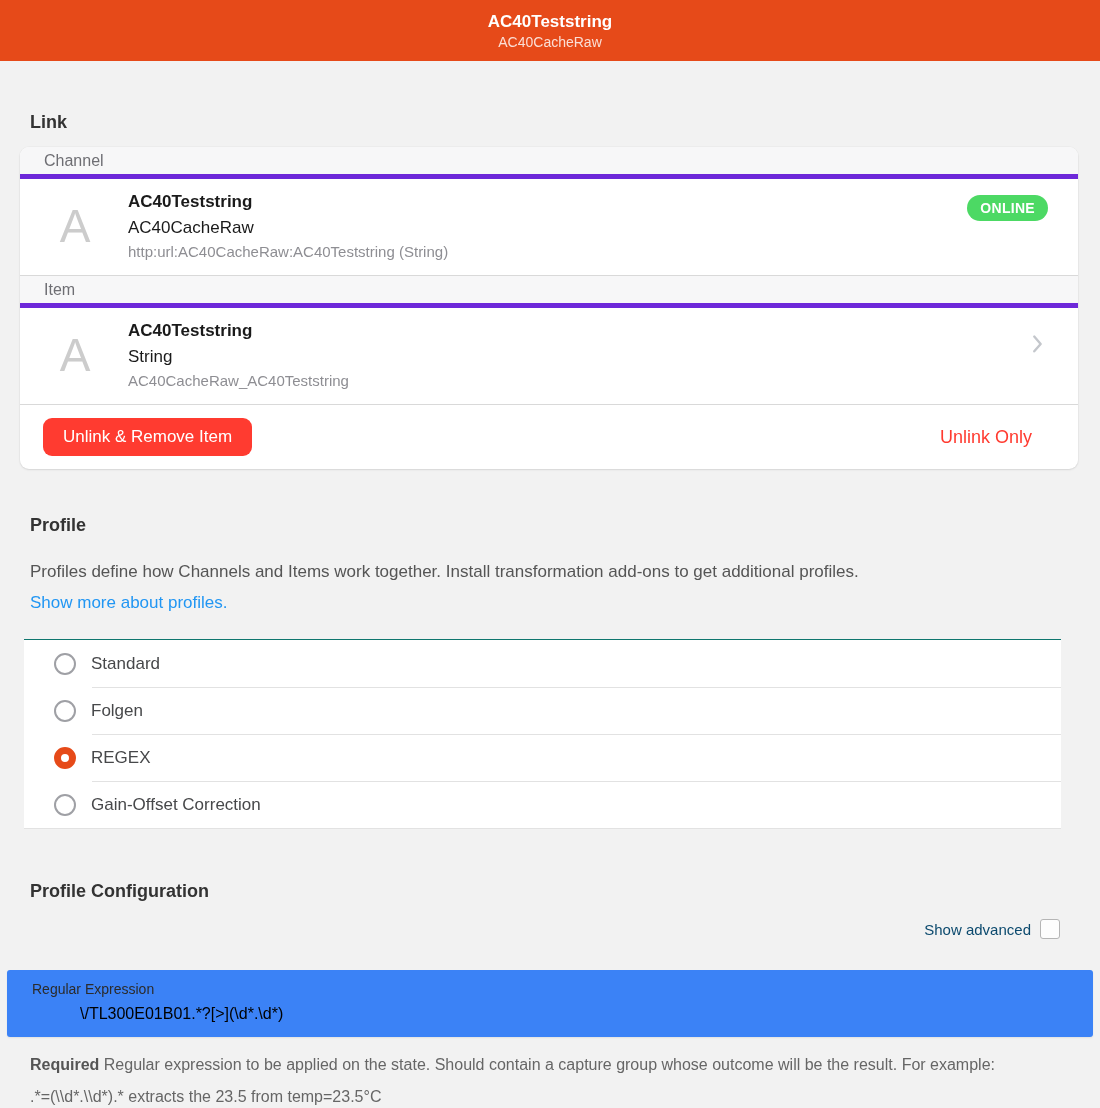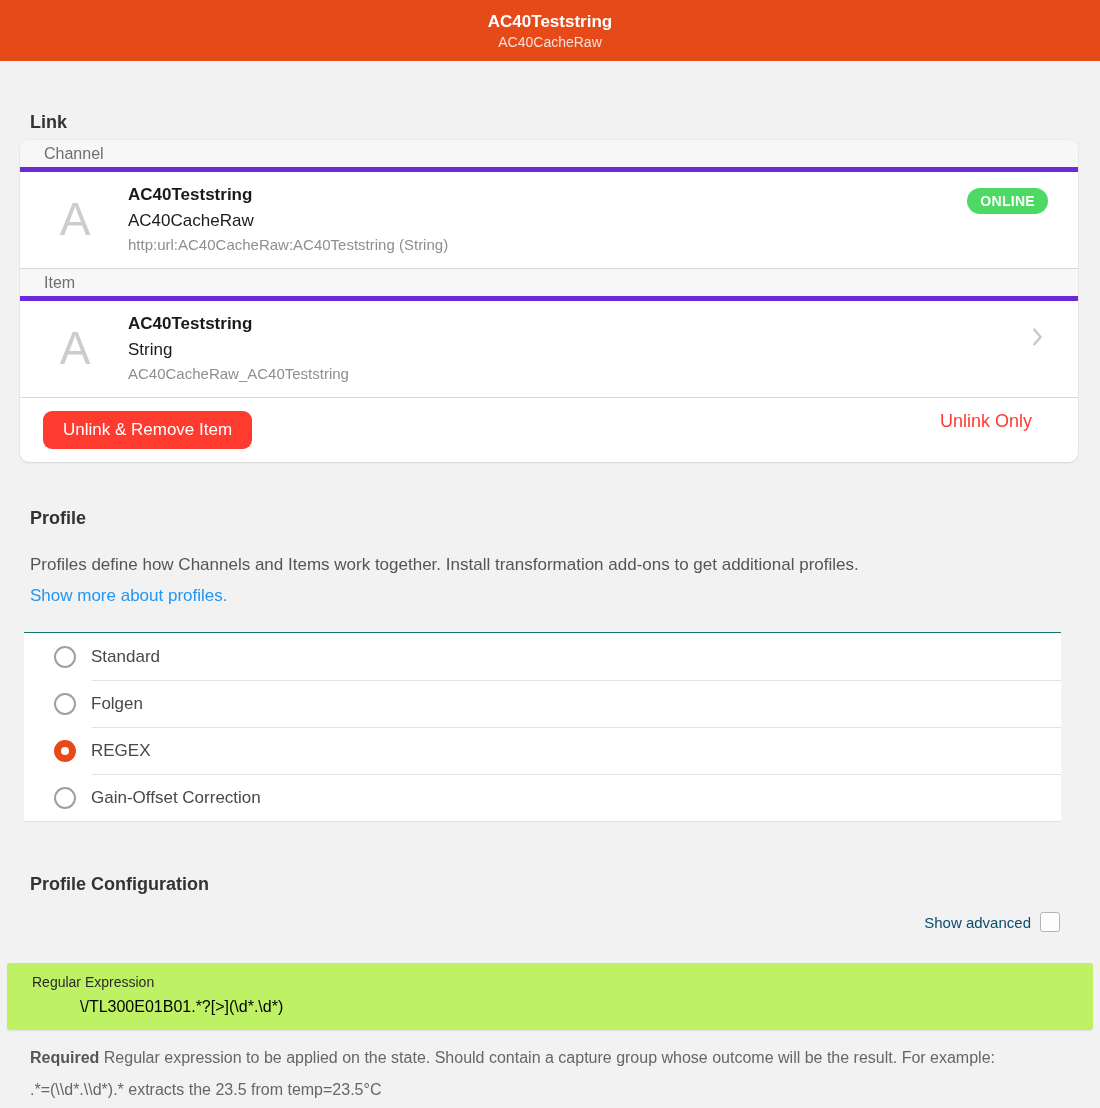--- a/index.html
+++ b/index.html
@@ -20,21 +20,21 @@
     gap: 2px;
   }
   .header-title { color: #fff; font-size: 17px; font-weight: 700; }
   .header-subtitle { color: rgba(255,255,255,.82); font-size: 14px; }
 
   
   .block-title {
     font-size: 18px; font-weight: 700; color: #333;
     margin-left: 30px;
   }
-  .link-title { margin-top: 51px; margin-bottom: 7px; }
+  .link-title { margin-top: 51px; margin-bottom: 14px; }
 
   
   .card {
     background: #fff; border-radius: 9px;
     margin: 0 22px 0 20px;
     box-shadow: 0 1px 2px rgba(0,0,0,.10), 0 0 0 1px rgba(0,0,0,.02);
     overflow: hidden;
   }
   .group-label {
     height: 32px; display: flex; align-items: center;
@@ -61,21 +61,21 @@
   .badge {
     margin-left: auto; align-self: flex-start; margin-top: 6px;
     background: var(--green, #4cd964);
     color: #fff; font-weight: 700; font-size: 14px;
     padding: 5px 13px; border-radius: 15px;
     letter-spacing: .3px;
   }
   .chevron { margin-left: auto; align-self: flex-start; margin-top: 12px; }
   .divider { height: 1px; background: #d9d9d9; }
   .card-footer {
-    display: flex; align-items: flex-start; justify-content: space-between;
+    display: flex; align-items: center; justify-content: space-between;
     padding: 13px 46px 13px 23px;
   }
   .btn-fill {
     background: var(--red, #ff3b30); color: #fff;
     font-size: 17px; font-family: inherit;
     padding: 9px 20px; border: none; border-radius: 9px;
     cursor: pointer;
   }
   .btn-text {
     color: var(--red, #ff3b30); font-size: 18px;
@@ -118,21 +118,21 @@
     margin: 17px 40px 0 0; gap: 9px;
     font-size: 15px; color: #0c4a6e;
   }
   .checkbox {
     width: 20px; height: 20px;
     border: 1.5px solid #b5b5b5; border-radius: 3px;
     background: #fdfdfd; cursor: pointer;
   }
   .field-card {
     margin: 31px 7px 0;
-    background: #bef264; border-radius: 3px;
+    background: #3b82f6; border-radius: 3px;
     padding: 10px 24px 11px 25px;
     box-shadow: 0 1px 2px rgba(0,0,0,.07);
   }
   .field-label { font-size: 14px; line-height: 18px; color: #2b2b2b; margin-bottom: 4px; }
   .field-value { font-size: 16px; line-height: 24px; color: #000; margin-left: 48px; }
   .help {
     margin: 12px 30px 0;
     font-size: 16px; line-height: 32px; color: #666;
   }
   .help b { color: #555; }

